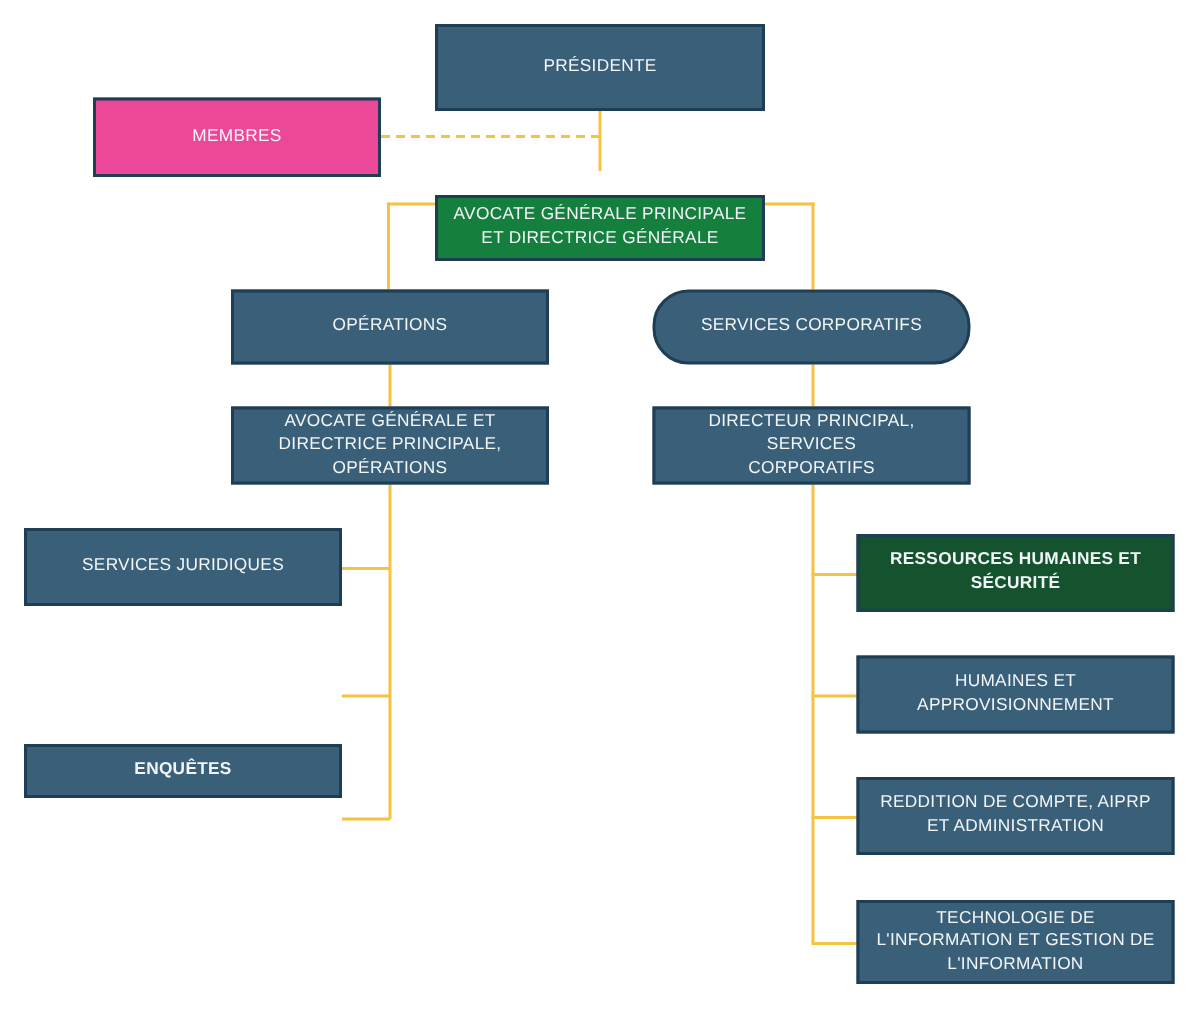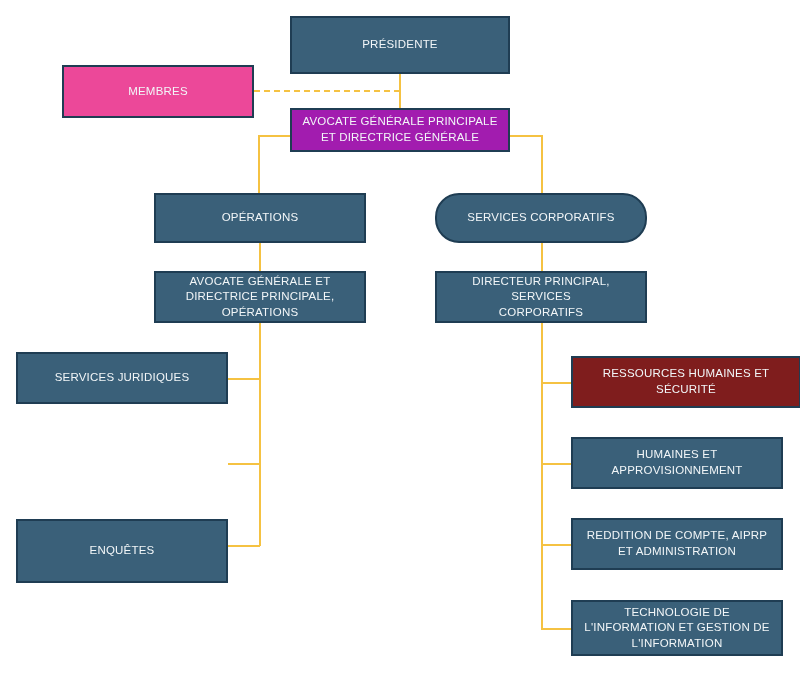--- a/index.html
+++ b/index.html
@@ -70,21 +70,21 @@
     <div class="connector h" style="left: 541px; top: 382px; width: 31px; background: rgb(245, 194, 66);"></div>
     <div class="connector h" style="left: 541px; top: 463px; width: 31px; background: rgb(245, 194, 66);"></div>
     <div class="connector h" style="left: 541px; top: 544px; width: 31px; background: rgb(245, 194, 66);"></div>
     <div class="connector h" style="left: 541px; top: 628px; width: 31px; background: rgb(245, 194, 66);"></div>
     <div class="node" style="left: 290px; top: 16px; width: 220px; height: 58px; background: rgb(58, 96, 121); border-color: rgb(31, 61, 83); color: rgb(242, 246, 248);">
       <span class="node-label">PRÉSIDENTE</span>
     </div>
     <div class="node" style="left: 62px; top: 65px; width: 192px; height: 53px; background: #ec4899; border-color: rgb(31, 61, 83); color: rgb(242, 246, 248);">
       <span class="node-label">MEMBRES</span>
     </div>
-    <div class="node" style="left: 290px; top: 108px; width: 220px; height: 44px; background: #a21caf; border-color: rgb(31, 61, 83); color: rgb(242, 246, 248);">
+    <div class="node" style="left: 290px; top: 130px; width: 220px; height: 44px; background: #15803d; border-color: rgb(31, 61, 83); color: rgb(242, 246, 248);">
       <span class="node-label">AVOCATE GÉNÉRALE PRINCIPALE
 ET DIRECTRICE GÉNÉRALE</span>
     </div>
     <div class="node" style="left: 154px; top: 193px; width: 212px; height: 50px; background: rgb(58, 96, 121); border-color: rgb(31, 61, 83); color: rgb(242, 246, 248);">
       <span class="node-label">OPÉRATIONS</span>
     </div>
     <div class="node" style="left: 435px; top: 193px; width: 212px; height: 50px; background: rgb(58, 96, 121); border-color: rgb(31, 61, 83); color: rgb(242, 246, 248); border-radius: 24px;">
       <span class="node-label">SERVICES CORPORATIFS</span>
     </div>
     <div class="node" style="left: 154px; top: 271px; width: 212px; height: 52px; background: rgb(58, 96, 121); border-color: rgb(31, 61, 83); color: rgb(242, 246, 248);">
@@ -92,24 +92,24 @@
 DIRECTRICE PRINCIPALE,
 OPÉRATIONS</span>
     </div>
     <div class="node" style="left: 435px; top: 271px; width: 212px; height: 52px; background: rgb(58, 96, 121); border-color: rgb(31, 61, 83); color: rgb(242, 246, 248);">
       <span class="node-label">DIRECTEUR PRINCIPAL, SERVICES
 CORPORATIFS</span>
     </div>
     <div class="node" style="left: 16px; top: 352px; width: 212px; height: 52px; background: rgb(58, 96, 121); border-color: rgb(31, 61, 83); color: rgb(242, 246, 248);">
       <span class="node-label">SERVICES JURIDIQUES</span>
     </div>
-    <div class="node" style="left: 16px; top: 519px; width: 212px; height: 64px; background: rgb(58, 96, 121); border-color: rgb(31, 61, 83); color: rgb(242, 246, 248);">
+    <div class="node" style="left: 16px; top: 496px; width: 212px; height: 36px; background: rgb(58, 96, 121); border-color: rgb(31, 61, 83); color: rgb(242, 246, 248); font-weight: bold;">
       <span class="node-label">ENQUÊTES</span>
     </div>
-    <div class="node" style="left: 571px; top: 356px; width: 230px; height: 52px; background: #7f1d1d; border-color: rgb(31, 61, 83); color: rgb(242, 246, 248);">
+    <div class="node" style="left: 571px; top: 356px; width: 212px; height: 52px; background: #14532d; border-color: rgb(31, 61, 83); color: rgb(242, 246, 248); font-weight: bold;">
       <span class="node-label">RESSOURCES HUMAINES ET
 SÉCURITÉ</span>
     </div>
     <div class="node" style="left: 571px; top: 437px; width: 212px; height: 52px; background: rgb(58, 96, 121); border-color: rgb(31, 61, 83); color: rgb(242, 246, 248);">
       <span class="node-label">HUMAINES ET
 APPROVISIONNEMENT</span>
     </div>
     <div class="node" style="left: 571px; top: 518px; width: 212px; height: 52px; background: rgb(58, 96, 121); border-color: rgb(31, 61, 83); color: rgb(242, 246, 248);">
       <span class="node-label">REDDITION DE COMPTE, AIPRP
 ET ADMINISTRATION</span>

